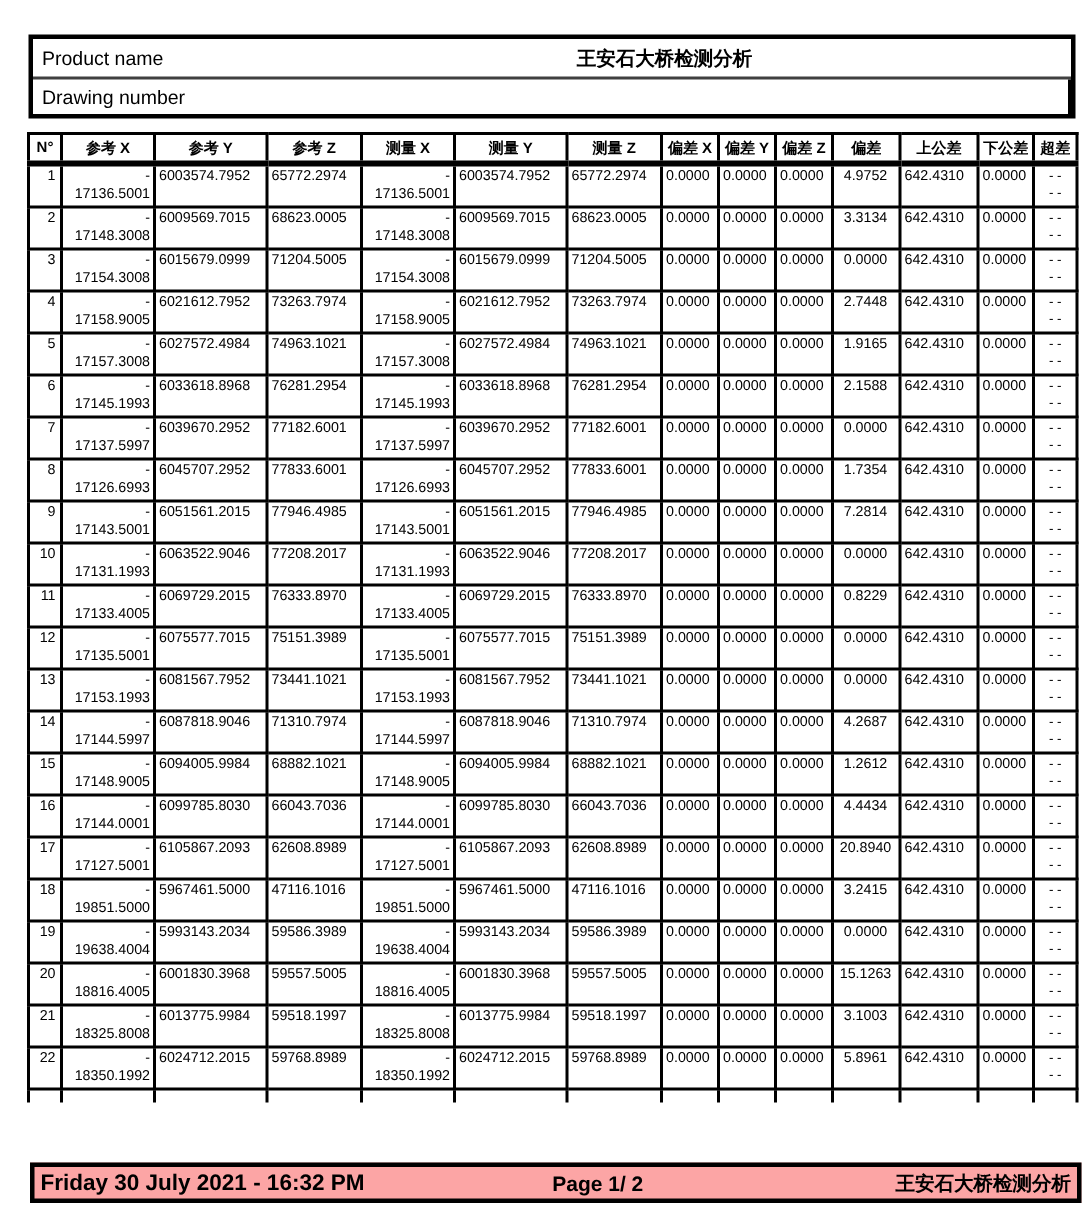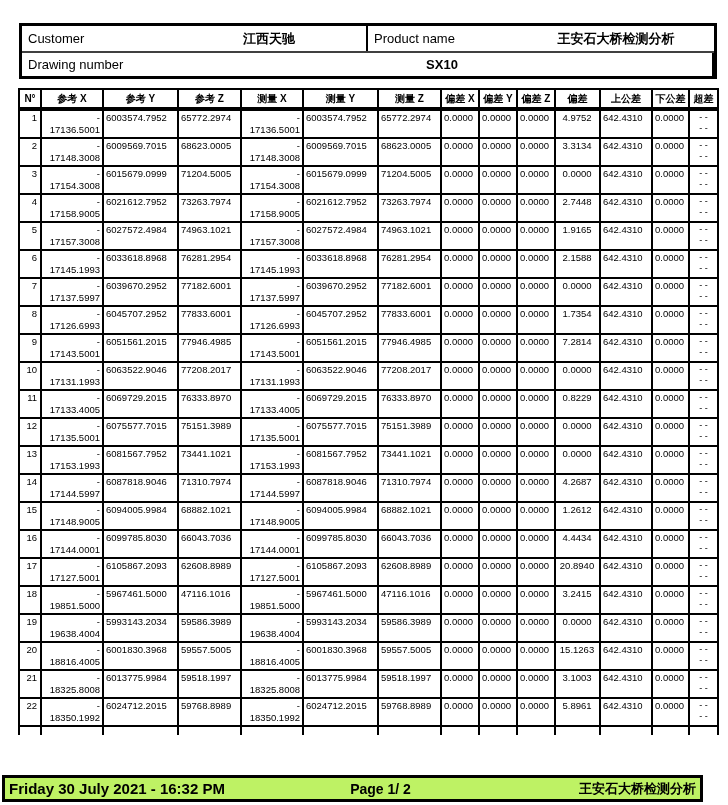--- a/index.html
+++ b/index.html
@@ -26,44 +26,39 @@
        vertical-align:top; height:26px; line-height:12px; padding:1px 2px;
        white-space:nowrap; overflow:hidden; }
   td.c-n   { text-align:right; padding-right:3px; }
   td.c-x   { text-align:right; white-space:pre-line; }
   td.c-l   { text-align:left; }
   td.c-dev { text-align:center; padding-right:3px; }
   td.c-out { text-align:center; white-space:pre-line; line-height:11px; font-size:9px; }
   tr.stub td { border-bottom:none; height:9px; }
 
   
-  .footer-bar { position:absolute; top:775px; left:2px; width:701px; height:27px;
-                border:3px solid #000; display:flex; align-items:center; background:#bef264; }
+  .footer-bar { position:absolute; top:775px; left:20px; width:701px; height:27px;
+                border:3px solid #000; display:flex; align-items:center; background:#fca5a5; }
   .footer-date { padding-left:4px; font-weight:bold; font-size:15px; white-space:nowrap; }
   .footer-page { position:absolute; left:50%; transform:translateX(-50%); font-weight:bold; font-size:14px; white-space:nowrap;margin-left:28px; }
   .footer-title { margin-left:auto; padding-right:4px; font-weight:bold; font-size:13px; white-space:nowrap; }
 </style>
 </head>
 <body>
 
 <div class="meta-table">
   <div class="meta-row">
-    <div class="meta-half first">
-      <span class="meta-label">Customer</span>
-      <span class="meta-value">江西天驰</span>
-    </div>
     <div class="meta-half">
       <span class="meta-label">Product name</span>
       <span class="meta-value">王安石大桥检测分析</span>
     </div>
   </div>
   <div class="meta-row">
     <div class="meta-half first">
       <span class="meta-label">Drawing number</span>
-      <span class="meta-value">SX10</span>
     </div>
   </div>
 </div>
 
 <div class="data-table-wrap">
   <table>
     <colgroup>
       <col style="width:22px">
         <col style="width:62px">
         <col style="width:75px">

